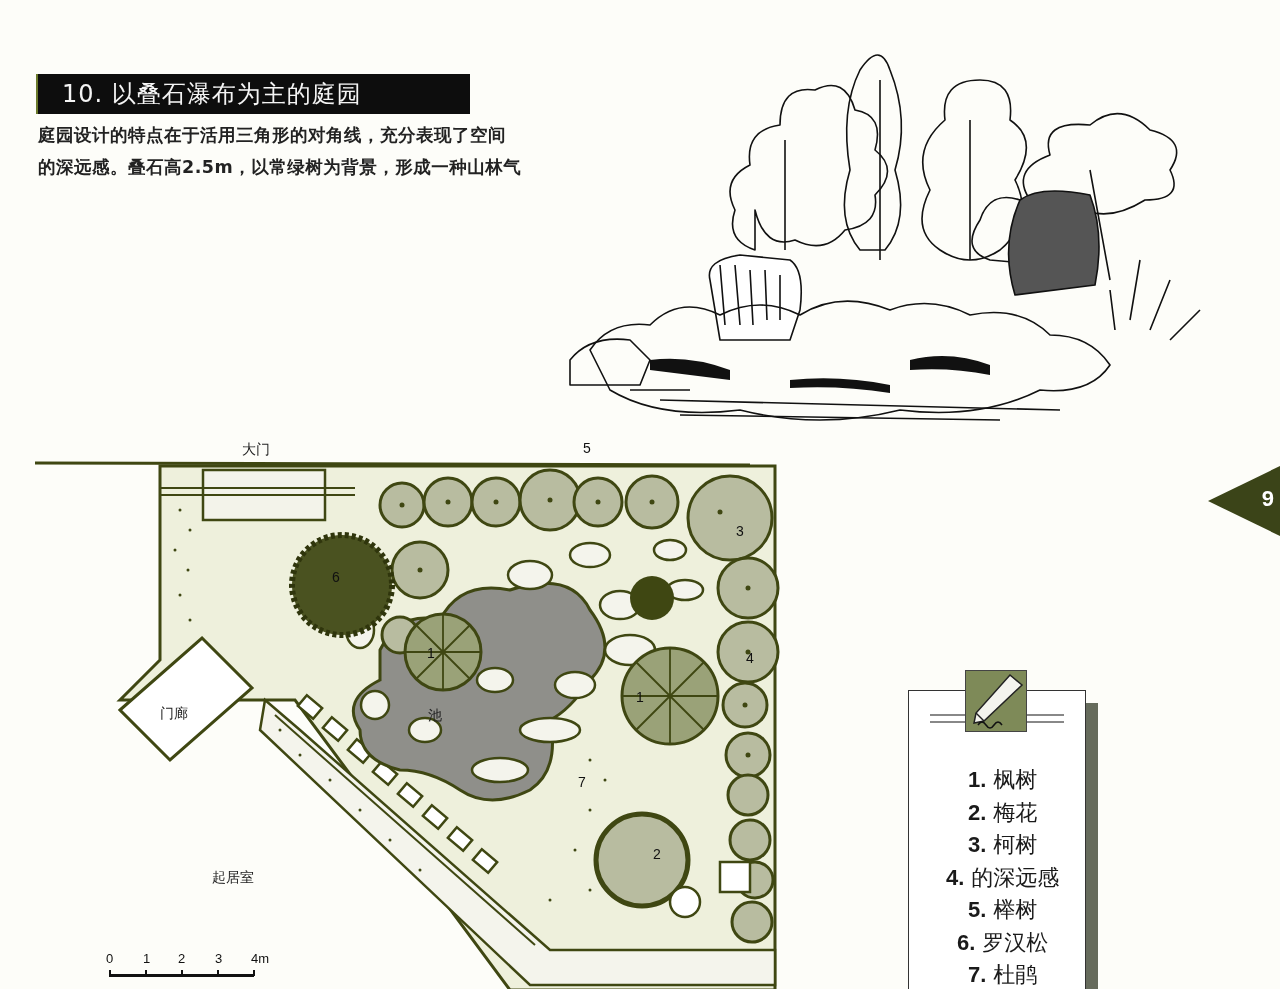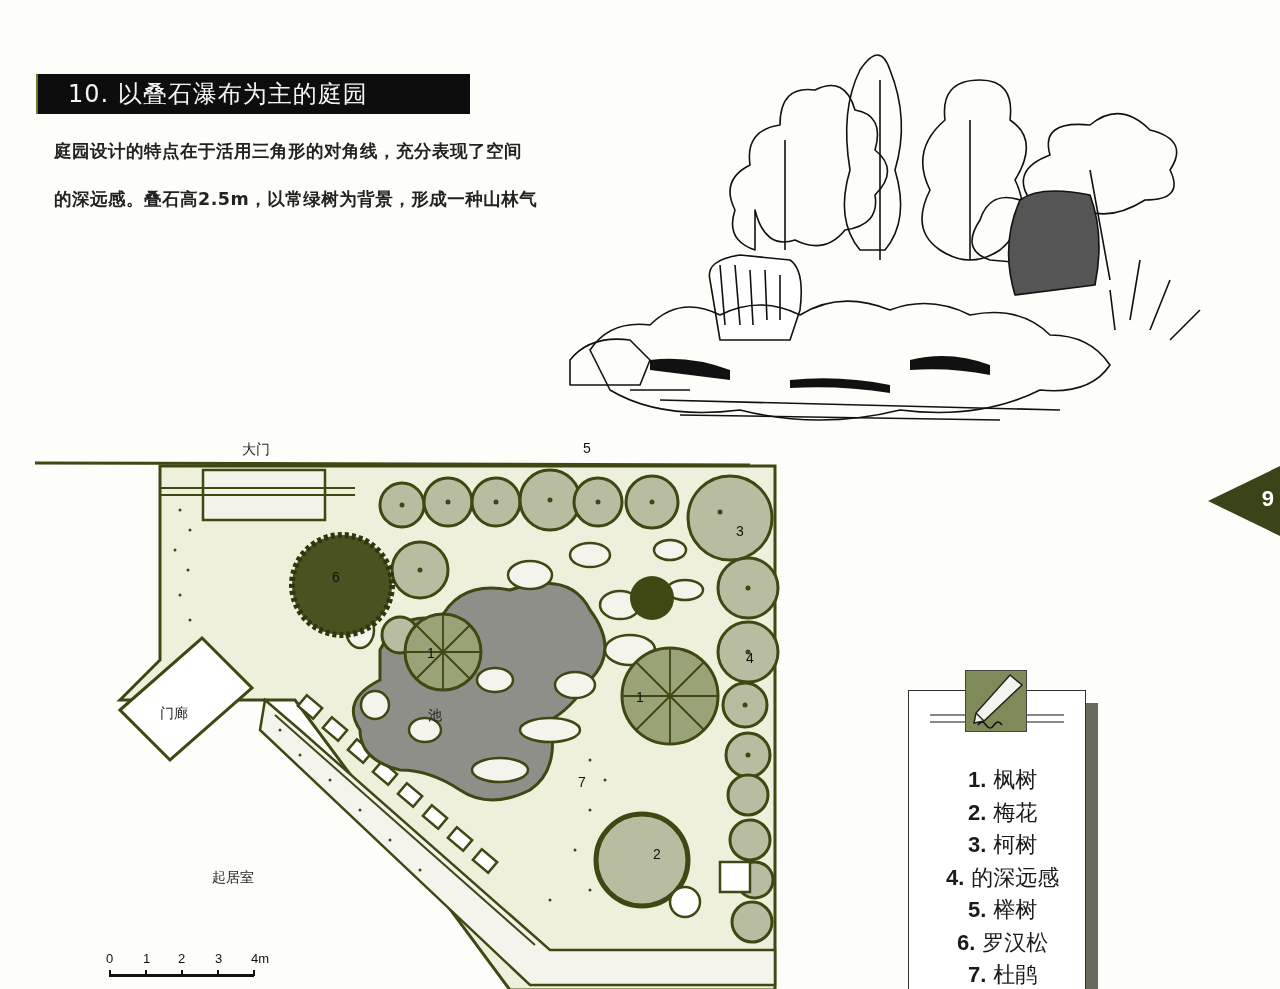--- a/index.html
+++ b/index.html
@@ -5,32 +5,32 @@
   html, body { margin:0; padding:0; }
   body {
     width:1280px; height:989px; overflow:hidden; position:relative;
     background:#fdfdf9;
     font-family:"DejaVu Sans", sans-serif;
     color:#1a1a1a;
   }
   .title-bar {
     position:absolute; left:38px; top:74px; width:432px; height:40px;
     background:#0d0d0d; color:#f4f4f4;
-    font-size:24px; line-height:40px; padding-left:30px; box-sizing:border-box;
+    font-size:24px; line-height:40px; padding-left:24px; box-sizing:border-box;
     letter-spacing:1px;
   }
   .title-accent {
     position:absolute; left:36px; top:74px; width:5px; height:40px; background:#6c7a2c;
   }
   .intro {
     position:absolute; left:38px; top:120px; width:620px;
     font-size:17.5px; line-height:31.5px; font-weight:bold; color:#222;
     letter-spacing:0.5px;
   }
-  .intro p { margin:16px; }
+  .intro p { margin:0; }
   .sketch { position:absolute; left:530px; top:20px; }
   .plan { position:absolute; left:30px; top:430px; }
   .page-tab {
     position:absolute; left:1208px; top:466px; width:72px; height:70px;
   }
   .page-tab span {
     position:absolute; right:6px; top:20px; color:#fff; font-weight:bold;
     font-size:22px; font-family:"Liberation Sans", sans-serif;
   }
   .legend-card {

